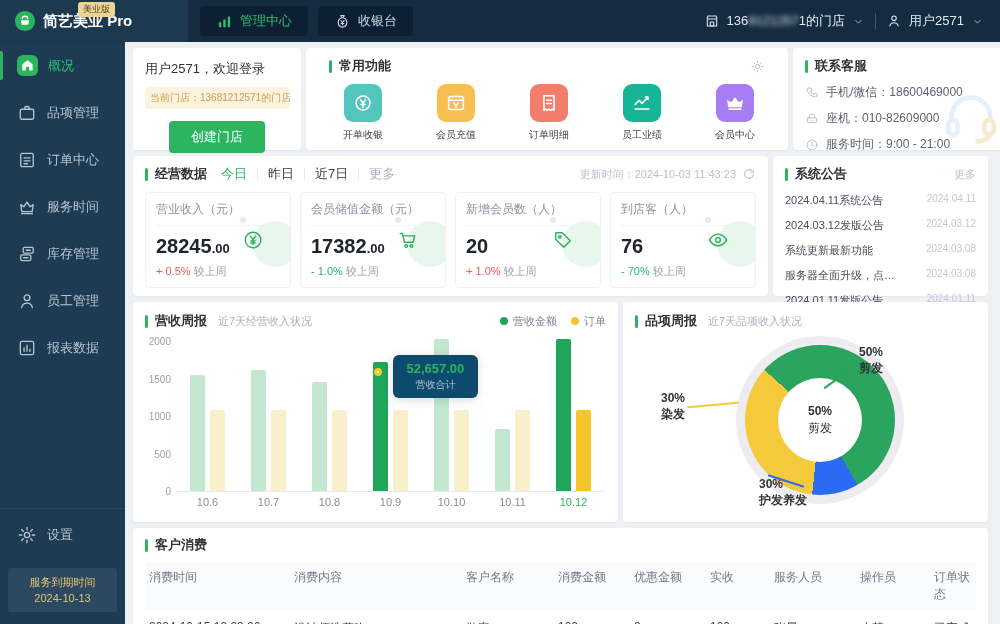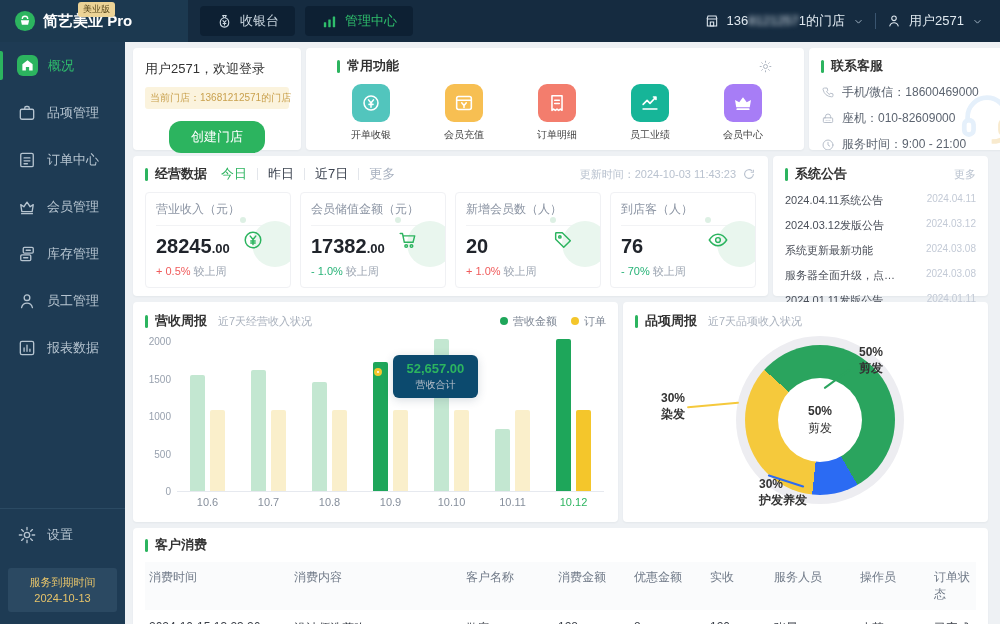--- a/index.html
+++ b/index.html
@@ -47,24 +47,24 @@
   .row4 { flex:1; }
 
   .sec-title { display:flex; align-items:center; gap:7px; font-size:13px; font-weight:bold; color:#333; }
   .sec-title .bar { width:3px; height:13px; background:#2cb45f; border-radius:2px; }
   .sec-sub { font-size:11px; color:#a9b1bd; font-weight:normal; margin-left:4px; }
 
   
   .card-welcome { width:168px; padding:12px; flex:none; }
   .greeting { font-size:13px; color:#333; }
   .store-badge { margin-top:9px; background:#fbf3dd; color:#c9a14e; font-size:10px; padding:4px 5px; border-radius:3px; white-space:nowrap; }
-  .create-btn { margin:12px auto 0; display:block; background:#2cb45f; color:#fff; border:none; border-radius:12px; padding:7px 22px; font-size:13px; cursor:pointer; font-family:inherit; }
-
-  
-  .card-quick { flex:1; padding:9px 31px; position:relative; }
+  .create-btn { margin:12px auto 0; display:block; background:#2cb45f; color:#fff; border:none; border-radius:4px; padding:7px 22px; font-size:13px; cursor:pointer; font-family:inherit; }
+
+  
+  .card-quick { flex:1; padding:9px 23px; position:relative; }
   .quick-head { display:flex; justify-content:space-between; align-items:center; }
   .gear-btn { width:15px; height:15px; color:#aeb6c2; cursor:pointer; }
   .quick-items { display:flex; gap:33px; margin-top:9px; padding-left:4px; }
   .quick-item { display:flex; flex-direction:column; align-items:center; width:60px; cursor:pointer; }
   .quick-ico { width:38px; height:38px; border-radius:9px; display:flex; align-items:center; justify-content:center; }
   .quick-ico svg { width:22px; height:22px; }
   .quick-label { margin-top:6px; font-size:10px; color:#444; white-space:nowrap; }
 
   
   .card-support { width:215px; padding:9px 12px; flex:none; position:relative; overflow:hidden; }
@@ -152,38 +152,38 @@
       <svg viewBox="0 0 24 24">
           <circle cx="12" cy="12" r="11" fill="#2cb45f"></circle>
           <path d="M7.5 11.2h9l-1.1 5H8.6z" fill="#fff"></path>
           <path d="M9 9.8c0-1.7 1.3-3 3-3s3 1.3 3 3" stroke="#fff" stroke-width="1.4" fill="none"></path>
         </svg>
     </span>
     <span class="logo-text">简艺美业 Pro</span>
     <span class="logo-badge">美业版</span>
   </div>
   <div class="top-tabs" id="top-tabs">
-      <div class="top-tab">
-        <span class="t-ico">
-          <svg viewBox="0 0 24 24" fill="none" stroke="currentColor" stroke-width="1.6" stroke-linecap="round" stroke-linejoin="round">
-            <path d="M9.5 3.5h5l-1.8 3.1c3.2.9 5.3 3.6 5.3 6.9A6.6 6.6 0 0112 20a6.6 6.6 0 01-6-6.5c0-3.3 2.1-6 5.3-6.9z"></path>
-            <path d="M9.8 10.8l2.2 2.6 2.2-2.6M12 13.4V17M10 14.8h4"></path>
-          </svg>
-        </span>
-        <span>收银台</span>
-      </div>
       <div class="top-tab active">
         <span class="t-ico">
           <svg viewBox="0 0 24 24" fill="currentColor">
             <rect x="4" y="13" width="3.4" height="7" rx=".6"></rect>
             <rect x="10.3" y="9" width="3.4" height="11" rx=".6"></rect>
             <rect x="16.6" y="5" width="3.4" height="15" rx=".6"></rect>
           </svg>
         </span>
         <span>管理中心</span>
+      </div>
+      <div class="top-tab">
+        <span class="t-ico">
+          <svg viewBox="0 0 24 24" fill="none" stroke="currentColor" stroke-width="1.6" stroke-linecap="round" stroke-linejoin="round">
+            <path d="M9.5 3.5h5l-1.8 3.1c3.2.9 5.3 3.6 5.3 6.9A6.6 6.6 0 0112 20a6.6 6.6 0 01-6-6.5c0-3.3 2.1-6 5.3-6.9z"></path>
+            <path d="M9.8 10.8l2.2 2.6 2.2-2.6M12 13.4V17M10 14.8h4"></path>
+          </svg>
+        </span>
+        <span>收银台</span>
       </div>
     </div>
   <div class="top-right">
     <div class="chip">
       <span class="c-ico">
           <svg viewBox="0 0 24 24" fill="none" stroke="currentColor" stroke-width="1.6">
             <path d="M4.5 9L6 4.5h12L19.5 9M5 9h14v10.5H5z"></path>
             <path d="M9.5 13.5h5v6h-5z"></path>
           </svg>
         </span>
@@ -241,21 +241,21 @@
             </svg>
           </span>
           <span>订单中心</span>
         </div>
         <div class="nav-item">
           <span class="n-ico">
             <svg viewBox="0 0 24 24" fill="none" stroke="currentColor" stroke-width="1.6" stroke-linecap="round" stroke-linejoin="round">
               <path d="M4.5 9.2l3.7 2.5L12 6.2l3.8 5.5 3.7-2.5-1.3 8.3H5.8zM5.5 20h13"></path>
             </svg>
           </span>
-          <span>会员管理</span>
+          <span>服务时间</span>
         </div>
         <div class="nav-item">
           <span class="n-ico">
             <svg viewBox="0 0 24 24" fill="none" stroke="currentColor" stroke-width="1.6" stroke-linecap="round" stroke-linejoin="round">
               <rect x="7.5" y="4" width="12" height="7" rx="1.4"></rect>
               <rect x="4.5" y="13" width="12" height="7" rx="1.4"></rect>
               <path d="M11 7.5h5M8 16.5h5"></path>
             </svg>
           </span>
           <span>库存管理</span>

